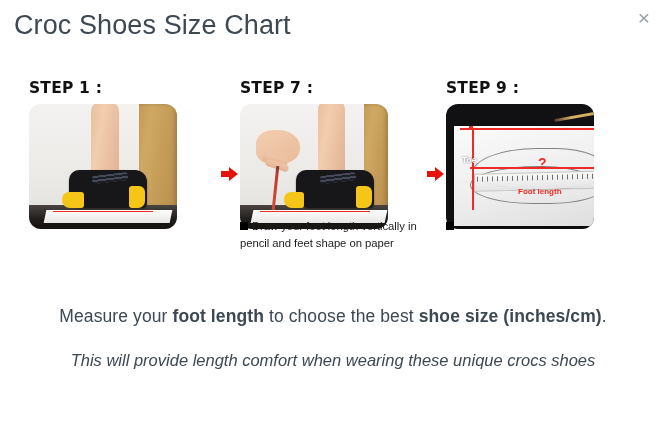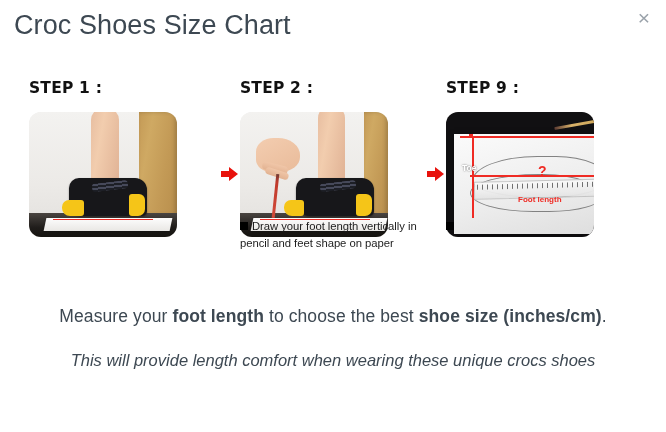--- a/index.html
+++ b/index.html
@@ -69,21 +69,21 @@
     height: 26px;
     line-height: 20px;
   }
 
   .photo {
     position: relative;
     width: 148px;
     height: 125px;
     border-radius: 12px;
     overflow: hidden;
-    margin-top: 8px;
+    margin-top: 0;
     background: #efeeec;
   }
 
   
   .bg-wall {
     position: absolute;
     left: 0; top: 0; right: 0; bottom: 0;
     background: linear-gradient(180deg,#f3f2f0 0%,#eceae7 58%,#e2e0dd 100%);
   }
   .cardboard {
@@ -297,21 +297,21 @@
       <div class="sock" style="left:40px;top:66px;width:78px;height:38px;"></div>
       <div class="sock-band" style="left:63px;top:70px;width:36px;height:8px;transform:rotate(-7deg);"></div>
       <div class="toe-yellow" style="left:33px;top:88px;width:22px;height:16px;"></div>
       <div class="heel-yellow" style="left:100px;top:82px;width:16px;height:22px;"></div>
       <div class="paper-sheet" style="left:16px;width:126px;"></div>
       <div class="red-line red-h" style="left:24px;bottom:17px;width:100px;"></div>
     </div>
   </div>
 
   <div class="step step-2">
-    <div class="step-heading">STEP 2 :</div>
+    <div class="step-heading">STEP 7 :</div>
     <div class="photo">
       <div class="bg-wall"></div>
       <div class="cardboard" style="left:124px;right:0;"></div>
       <div class="floor"></div>
       <div class="leg" style="left:78px;top:-6px;width:27px;height:76px;"></div>
       <div class="hand" style="left:16px;top:26px;width:44px;height:34px;"></div>
       <div class="finger" style="left:22px;top:52px;width:26px;height:8px;transform:rotate(14deg);"></div>
       <div class="finger" style="left:25px;top:58px;width:24px;height:7px;transform:rotate(18deg);"></div>
       <div class="pencil" style="left:34px;top:62px;height:44px;"></div>
       <div class="sock" style="left:56px;top:66px;width:78px;height:38px;"></div>

